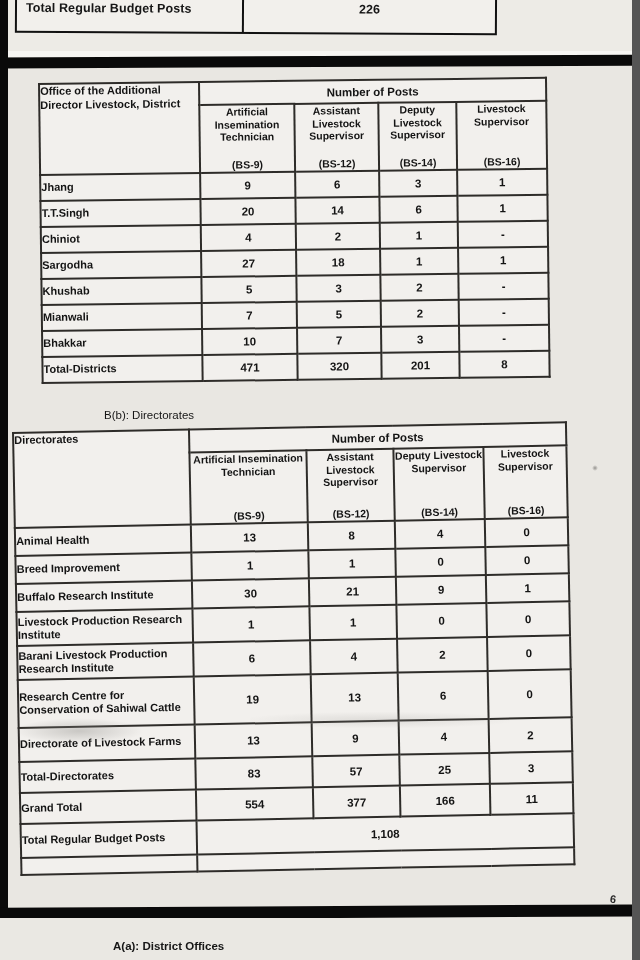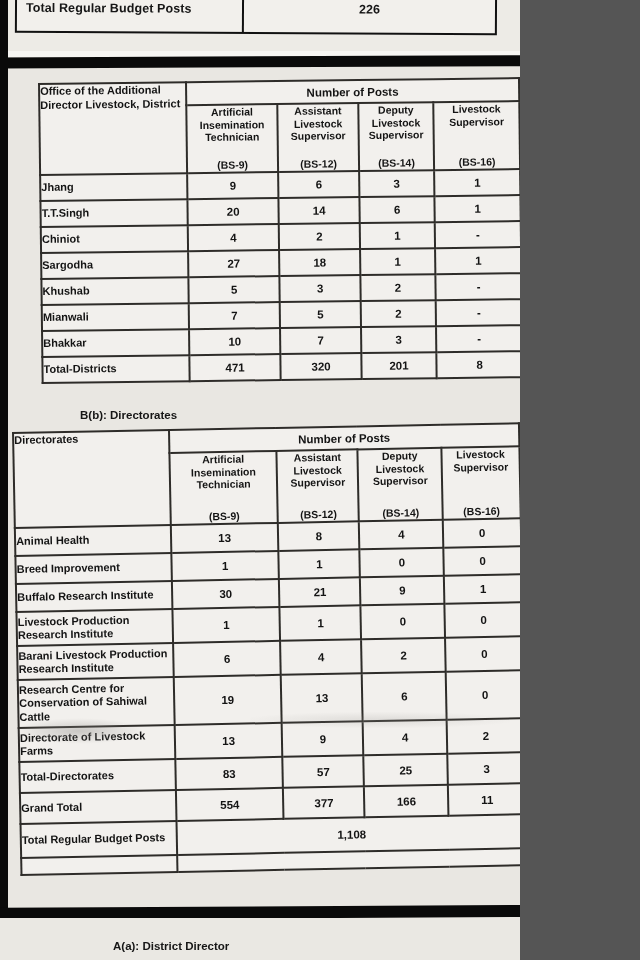--- a/index.html
+++ b/index.html
@@ -1,17 +1,17 @@
 <!DOCTYPE html>
 <html><head>
 <meta charset="utf-8">
 <style>
   html,body{margin:0;padding:0;background:#555;}
   .scan-root{
-    position:relative;width:520px;height:960px;overflow:hidden;
+    position:relative;width:632px;height:960px;overflow:hidden;
     background:#e9e7e2;
     font-family:"Liberation Sans",sans-serif;
     color:#161616;
   }
   
   .left-strip{position:absolute;left:0;top:0;width:8px;height:917px;background:#0a0a0a;}
   .white-sliver{position:absolute;left:8px;top:51px;width:632px;height:6px;background:#f7f6f3;}
   .band{position:absolute;left:0;width:660px;background:#0a0a0a;}
   .band-top{top:56px;height:11px;transform:rotate(-0.25deg);}
   .band-bottom{top:906px;height:12px;transform:rotate(-0.3deg);}
@@ -63,21 +63,21 @@
   td.num-cell,td.span-cell{font-size:11.5px;text-align:center;vertical-align:middle;}
   .tbl1 tbody tr{height:26px;}
   .tbl2 tbody tr{height:28px;}
   .tbl2 tbody tr.tall2{height:34px;}
   .tbl2 tbody tr.tall3{height:48px;}
   .tbl2 tbody tr.total-row{height:31px;}
   .tbl2 tbody tr.budget-row{height:34px;}
   .tbl2 tbody tr.filler-row{height:17px;}
 
   
-  .section-heading{position:absolute;left:80px;top:409px;font-weight:bold;font-size:11.5px;}
+  .section-heading{position:absolute;left:104px;top:409px;font-weight:normal;font-size:11.5px;}
   .footer-heading{position:absolute;left:113px;top:940px;font-weight:bold;font-size:11.5px;}
   .page-number{position:absolute;left:610px;top:893px;font-size:11px;font-weight:bold;color:#2a2a2a;transform:rotate(8deg);}
 </style>
 </head>
 <body>
 
 <div class="scan-root">
 
   <div class="top-area"></div>
 
@@ -311,15 +311,15 @@
     </table>
   </div>
 
   <div class="stain"></div>
   <div class="stain2"></div>
   <div class="speck"></div>
 
   <div class="page-number">6</div>
   <div class="band band-bottom"></div>
   <div class="bottom-area"></div>
-  <div class="footer-heading">A(a): District Director</div>
+  <div class="footer-heading">A(a): District Offices</div>
 
 </div>
 
 </body></html>

